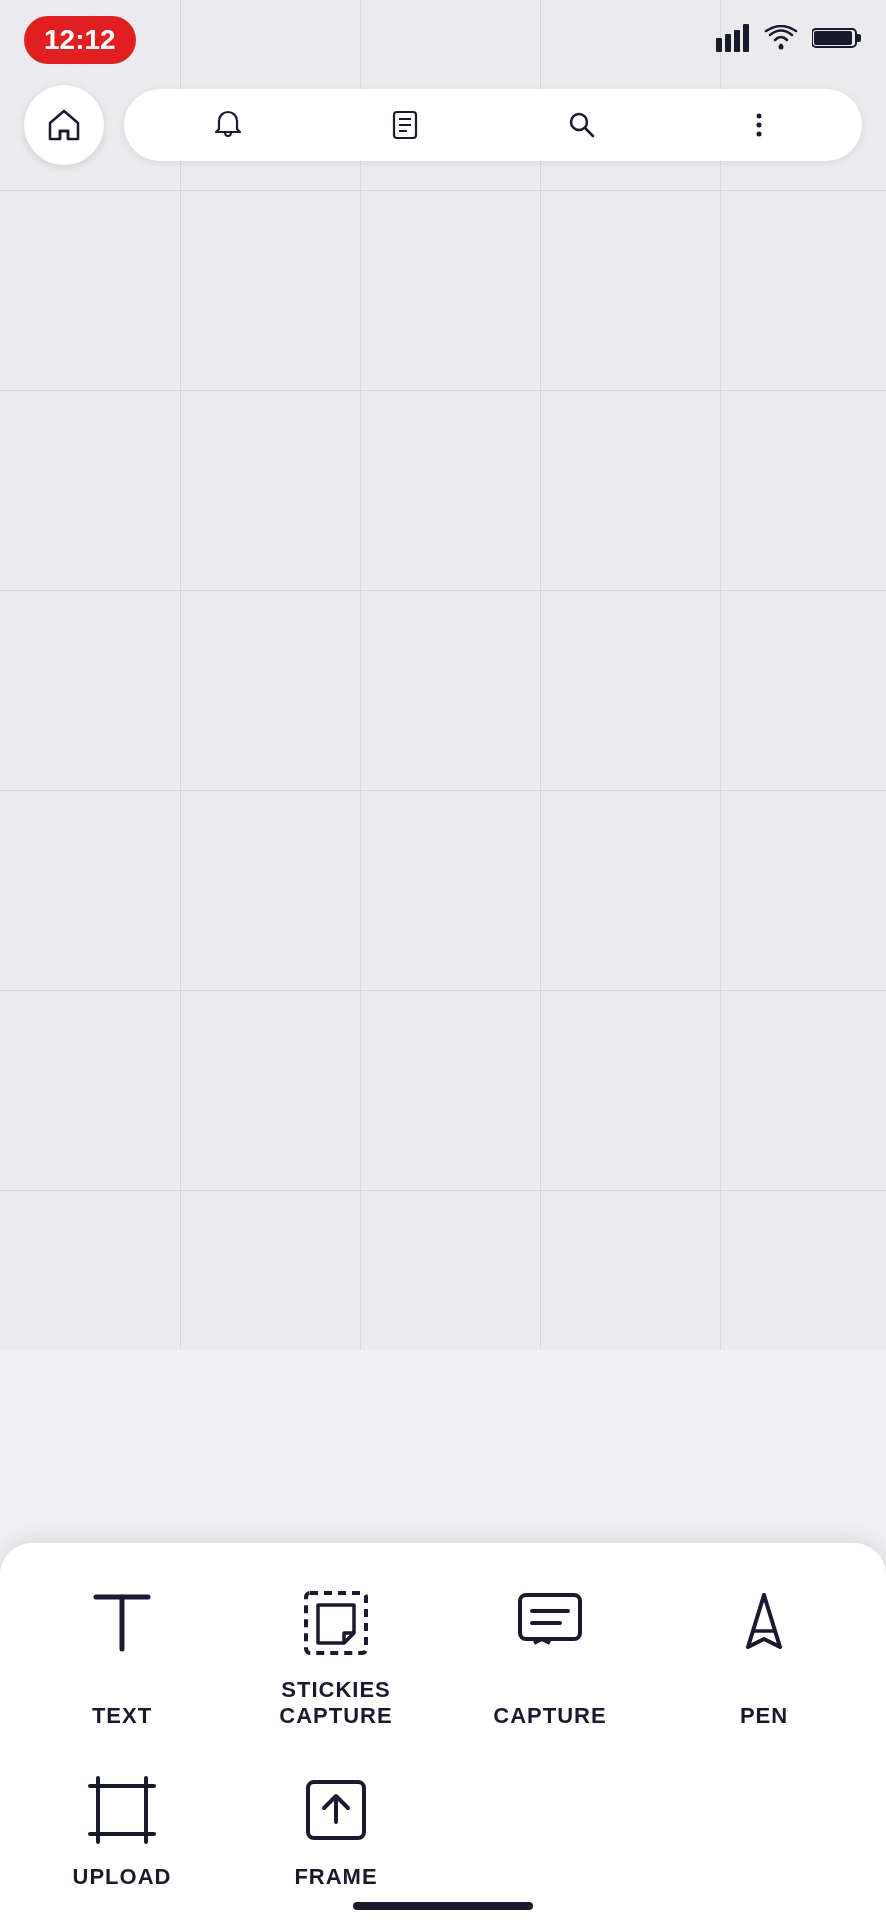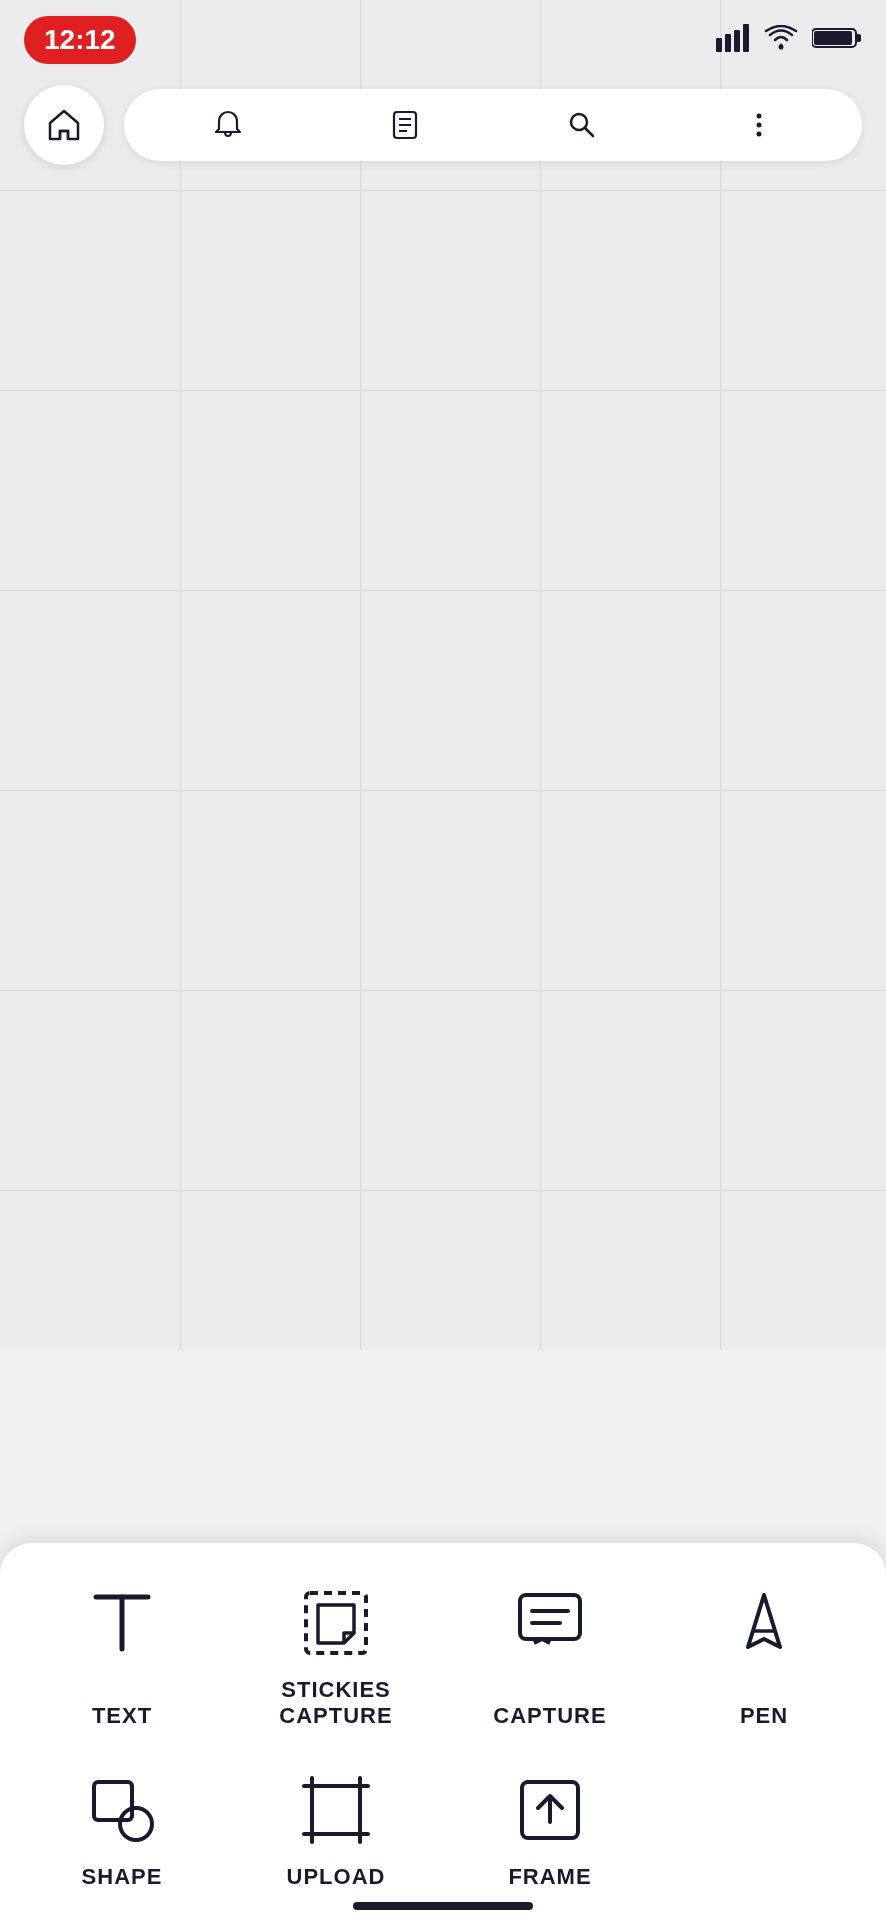--- a/index.html
+++ b/index.html
@@ -352,29 +352,20 @@
       <div class="tool-icon">
         <svg viewBox="0 0 72 72" fill="none">
 
           <path d="M36 8 L52 60 L36 52 L20 60 Z" stroke="#1a1a2e" stroke-width="4" fill="none" stroke-linejoin="round"></path>
           <line x1="26" y1="44" x2="46" y2="44" stroke="#1a1a2e" stroke-width="3.5" stroke-linecap="round"></line>
         </svg>
       </div>
       <span class="tool-label">PEN</span>
     </div>
 
-    <div class="tool-item">
-      <div class="tool-icon">
-        <svg viewBox="0 0 72 72" fill="none">
-          <rect x="8" y="8" width="38" height="38" rx="4" stroke="#1a1a2e" stroke-width="4" fill="none"></rect>
-          <circle cx="50" cy="50" r="16" stroke="#1a1a2e" stroke-width="4" fill="none"></circle>
-        </svg>
-      </div>
-      <span class="tool-label">SHAPE</span>
-    </div>
 
     <div class="tool-item">
       <div class="tool-icon">
         <svg viewBox="0 0 72 72" fill="none">
 
           <rect x="12" y="12" width="48" height="48" stroke="#1a1a2e" stroke-width="4" fill="none"></rect>
 
           <line x1="12" y1="4" x2="12" y2="12" stroke="#1a1a2e" stroke-width="4" stroke-linecap="round"></line>
           <line x1="4" y1="12" x2="12" y2="12" stroke="#1a1a2e" stroke-width="4" stroke-linecap="round"></line>
           <line x1="60" y1="4" x2="60" y2="12" stroke="#1a1a2e" stroke-width="4" stroke-linecap="round"></line>

